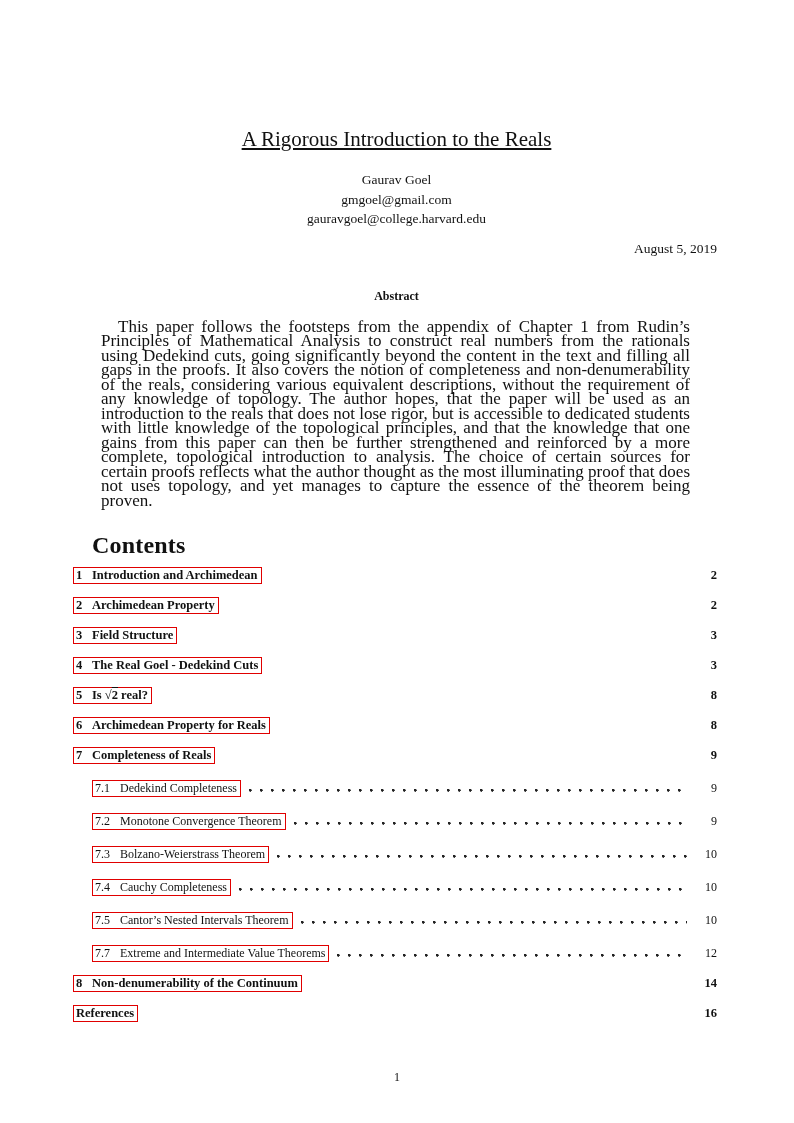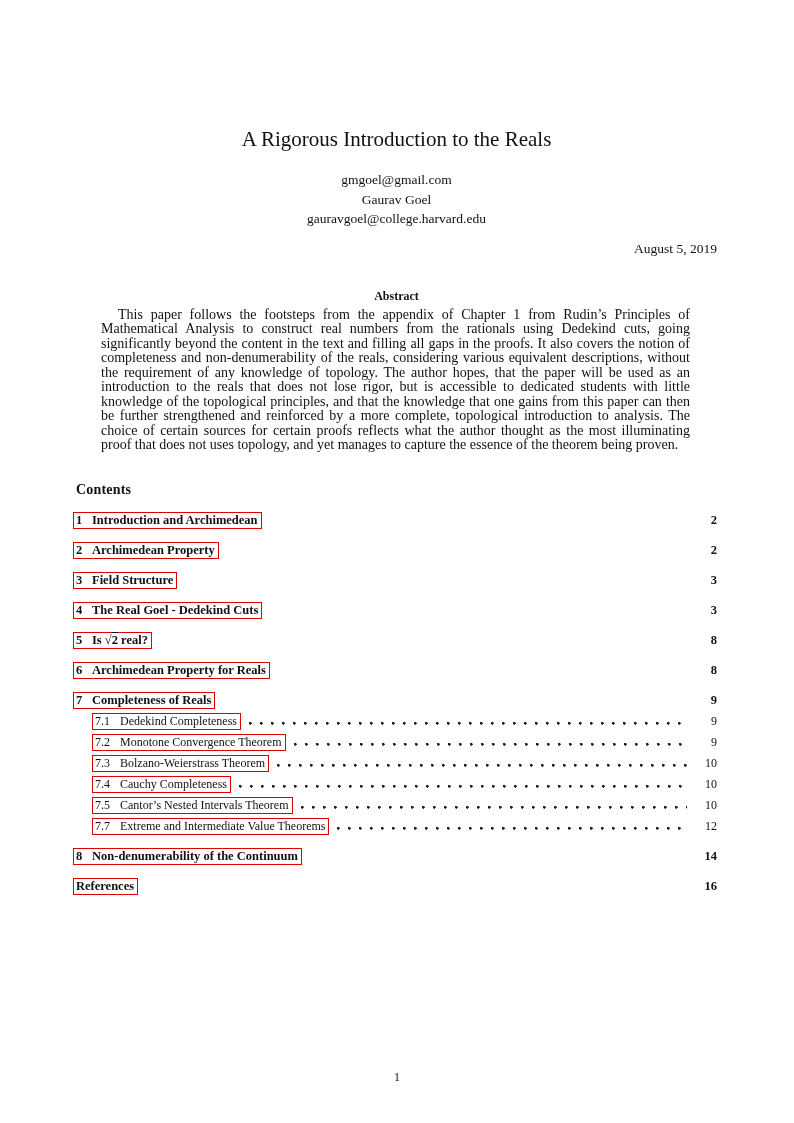--- a/index.html
+++ b/index.html
@@ -14,20 +14,21 @@
     overflow: hidden;
   }
   .content { padding: 0 77px 0 76px; }
 
   .title {
     margin-top: 126px;
     text-align: center;
     font-size: 21px;
     line-height: 26px;
     font-weight: 400;
+    text-decoration: underline;
   }
   .author-block {
     margin-top: 18px;
     text-align: center;
     font-size: 13.5px;
     line-height: 19.5px;
   }
   .date {
     margin-top: 11px;
     text-align: right;
@@ -36,44 +37,45 @@
   }
 
   .abs-heading {
     margin-top: 32px;
     text-align: center;
     font-size: 12px;
     line-height: 15px;
     font-weight: 700;
   }
   .abs-body {
-    margin: 4px 27px 0 25px;
-    font-size: 14px;
+    margin: 16px 27px 0 25px;
+    font-size: 17px;
     line-height: 14.5px;
     text-align: justify;
     text-indent: 17px;
   }
 
   .contents-h {
     margin-top: 25px;
-    font-size: 14px;
+    font-size: 24px;
     line-height: 24px;
     font-weight: 700;
     letter-spacing: 0.2px;
+    margin-left: 16px;
   }
 
   .toc { margin-top: 0; }
   .row {
     display: flex;
     align-items: baseline;
     margin-left: -3px;
   }
   .row.sec { margin-top: 13px; font-weight: 700; font-size: 12.5px; line-height: 13px; }
   .row.first { margin-top: 10px; }
-  .row.sub { margin-top: 4px; font-weight: 400; font-size: 12px; line-height: 13px; padding-left: 19px; }
+  .row.sub { margin-top: 16px; font-weight: 400; font-size: 12px; line-height: 13px; padding-left: 19px; }
   .linkbox {
     display: inline-flex;
     align-items: baseline;
     border: 1px solid #e00000;
     padding: 1px 3px 1px 2px;
   }
   .sec .num { display: inline-block; min-width: 16px; }
   .sub .num { display: inline-block; min-width: 25px; }
   .leader {
     flex: 1;
@@ -103,22 +105,22 @@
 </style>
 </head>
 <body>
 
 <div class="page">
   <div class="content">
 
     <div class="title">A Rigorous Introduction to the Reals</div>
 
     <div class="author-block">
+      <div>Gaurav Goel</div>
       <div>gmgoel@gmail.com</div>
-      <div>Gaurav Goel</div>
       <div>gauravgoel@college.harvard.edu</div>
     </div>
 
     <div class="date">August 5, 2019</div>
 
     <div class="abs-heading">Abstract</div>
     <div class="abs-body">This paper follows the footsteps from the appendix of Chapter 1 from Rudin’s Principles of Mathematical Analysis to construct real numbers from the rationals using Dedekind cuts, going significantly beyond the content in the text and filling all gaps in the proofs. It also covers the notion of completeness and non-denumerability of the reals, considering various equivalent descriptions, without the requirement of any knowledge of topology. The author hopes, that the paper will be used as an introduction to the reals that does not lose rigor, but is accessible to dedicated students with little knowledge of the topological principles, and that the knowledge that one gains from this paper can then be further strengthened and reinforced by a more complete, topological introduction to analysis. The choice of certain sources for certain proofs reflects what the author thought as the most illuminating proof that does not uses topology, and yet manages to capture the essence of the theorem being proven.</div>
 
     <div class="contents-h">Contents</div>
 

